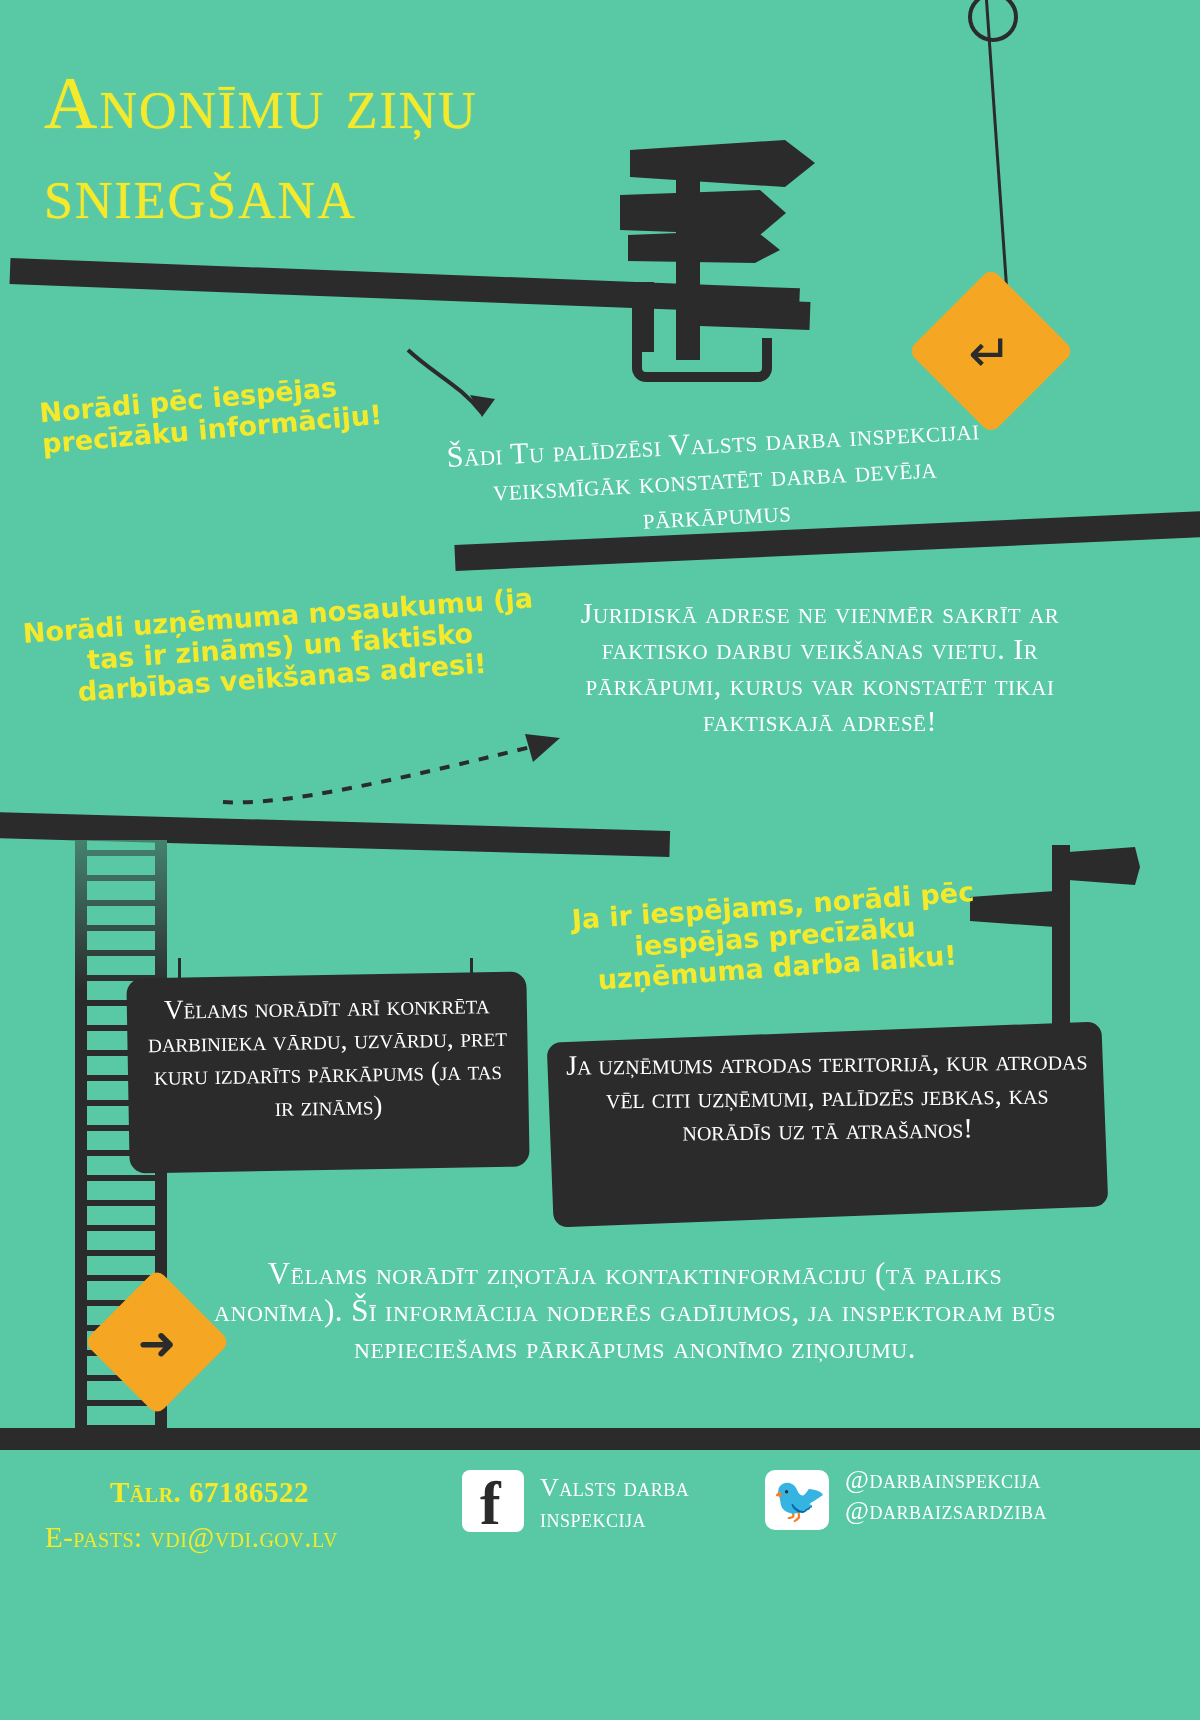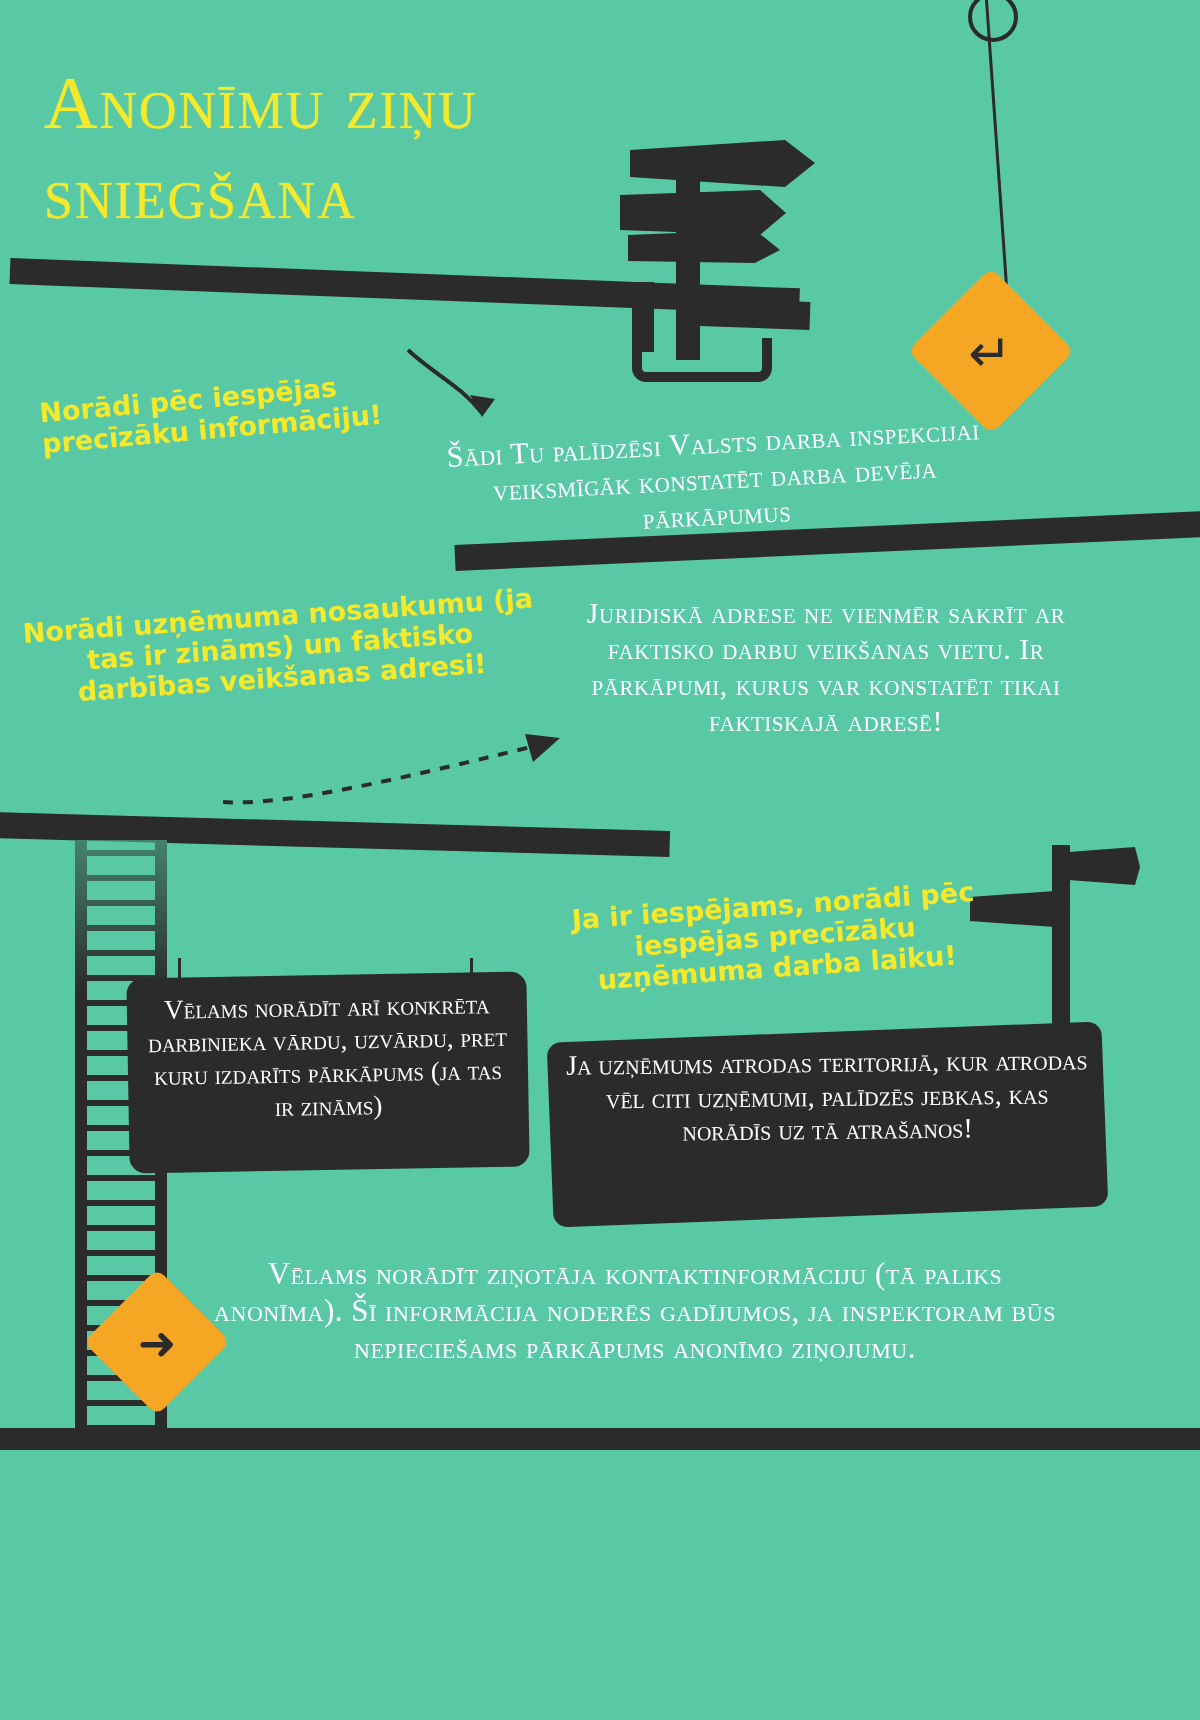--- a/index.html
+++ b/index.html
@@ -115,21 +115,21 @@
   
   #sign2-pole{left:1052px;top:845px;width:18px;height:190px;}
 
   
   #cap1{position:absolute;left:40px;top:380px;width:400px;font-size:27px;transform:rotate(-5deg);}
   #cap2{position:absolute;left:20px;top:600px;width:520px;font-size:27px;text-align:center;transform:rotate(-4deg);}
   #cap3{position:absolute;left:560px;top:890px;width:430px;font-size:27px;text-align:center;transform:rotate(-4deg);}
 
   
   #wt1{position:absolute;left:430px;top:425px;width:570px;font-size:30px;text-align:center;transform:rotate(-3deg);}
-  #wt2{position:absolute;left:575px;top:595px;width:490px;font-size:30px;text-align:center;margin-left:6px;}
+  #wt2{position:absolute;left:575px;top:595px;width:490px;font-size:30px;text-align:center;}
   #wt3{position:absolute;left:205px;top:1255px;width:860px;font-size:31px;text-align:center;}
 
   
   #box1{
     position:absolute;left:128px;top:975px;width:400px;height:195px;
     background:#2b2b2b;border-radius:16px;transform:rotate(-1deg);
   }
   #box1 .txt{
     position:absolute;inset:0;padding:16px 14px;color:#fff;font-size:27px;text-align:center;
     font-family:"Liberation Serif", serif;font-variant:small-caps;line-height:1.22;
@@ -260,14 +260,27 @@
   </div>
 
   <div id="box2">
     <div class="txt">Ja uzņēmums atrodas teritorijā, kur atrodas vēl citi uzņēmumi, palīdzēs jebkas, kas norādīs uz tā atrašanos!</div>
   </div>
 
   <div class="whitetext" id="wt3">Vēlams norādīt ziņotāja kontaktinformāciju (tā paliks anonīma). Šī informācija noderēs gadījumos, ja inspektoram būs nepieciešams pārkāpums anonīmo ziņojumu.</div>
 
   <div class="bar" id="beam-bottom"></div>
 
+  <div id="footer">
+    <div class="yellowtext whitetext" id="ft-phone" style="color:#f5e92b;">Tālr. 67186522</div>
+    <div class="whitetext" id="ft-email" style="color:#f5e92b;">E-pasts: vdi@vdi.gov.lv</div>
+
+    <div class="fb-badge"></div>
+    <div class="fb-glyph">f</div>
+    <div class="whitetext" id="fb-name">Valsts darba inspekcija</div>
+
+    <div class="tw-badge"></div>
+    <div class="tw-glyph">🐦</div>
+    <div class="whitetext" id="tw-names" style="white-space:pre-line;">@darbainspekcija
+@darbaizsardziba</div>
+  </div>
 
 </div>
 
 </body></html>

